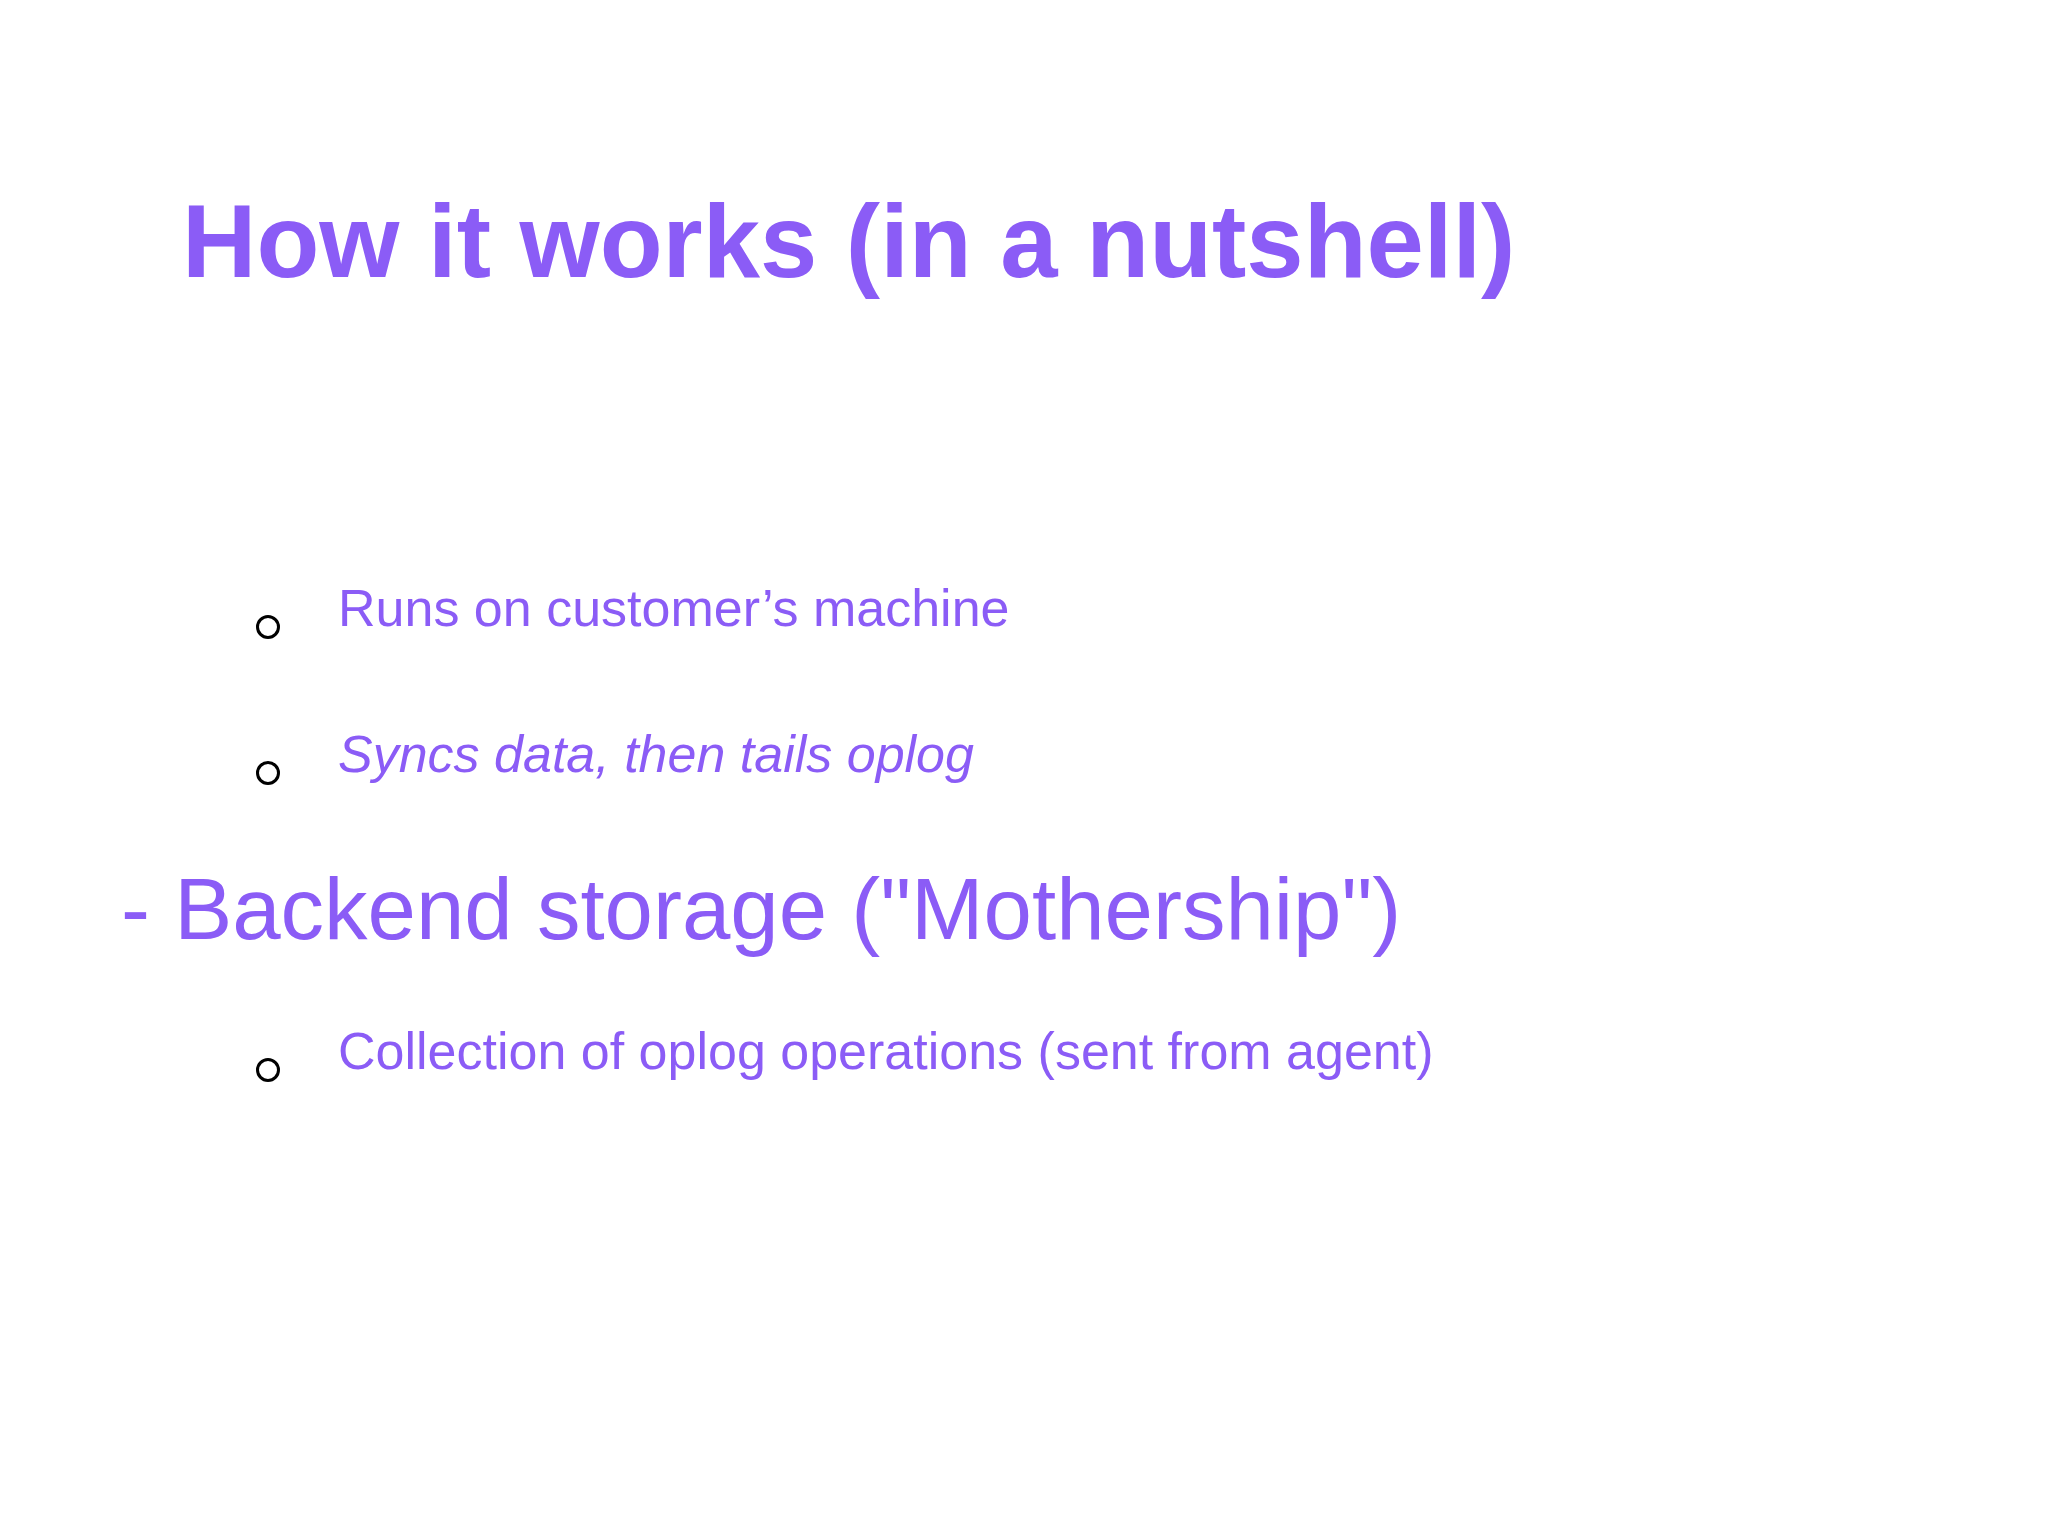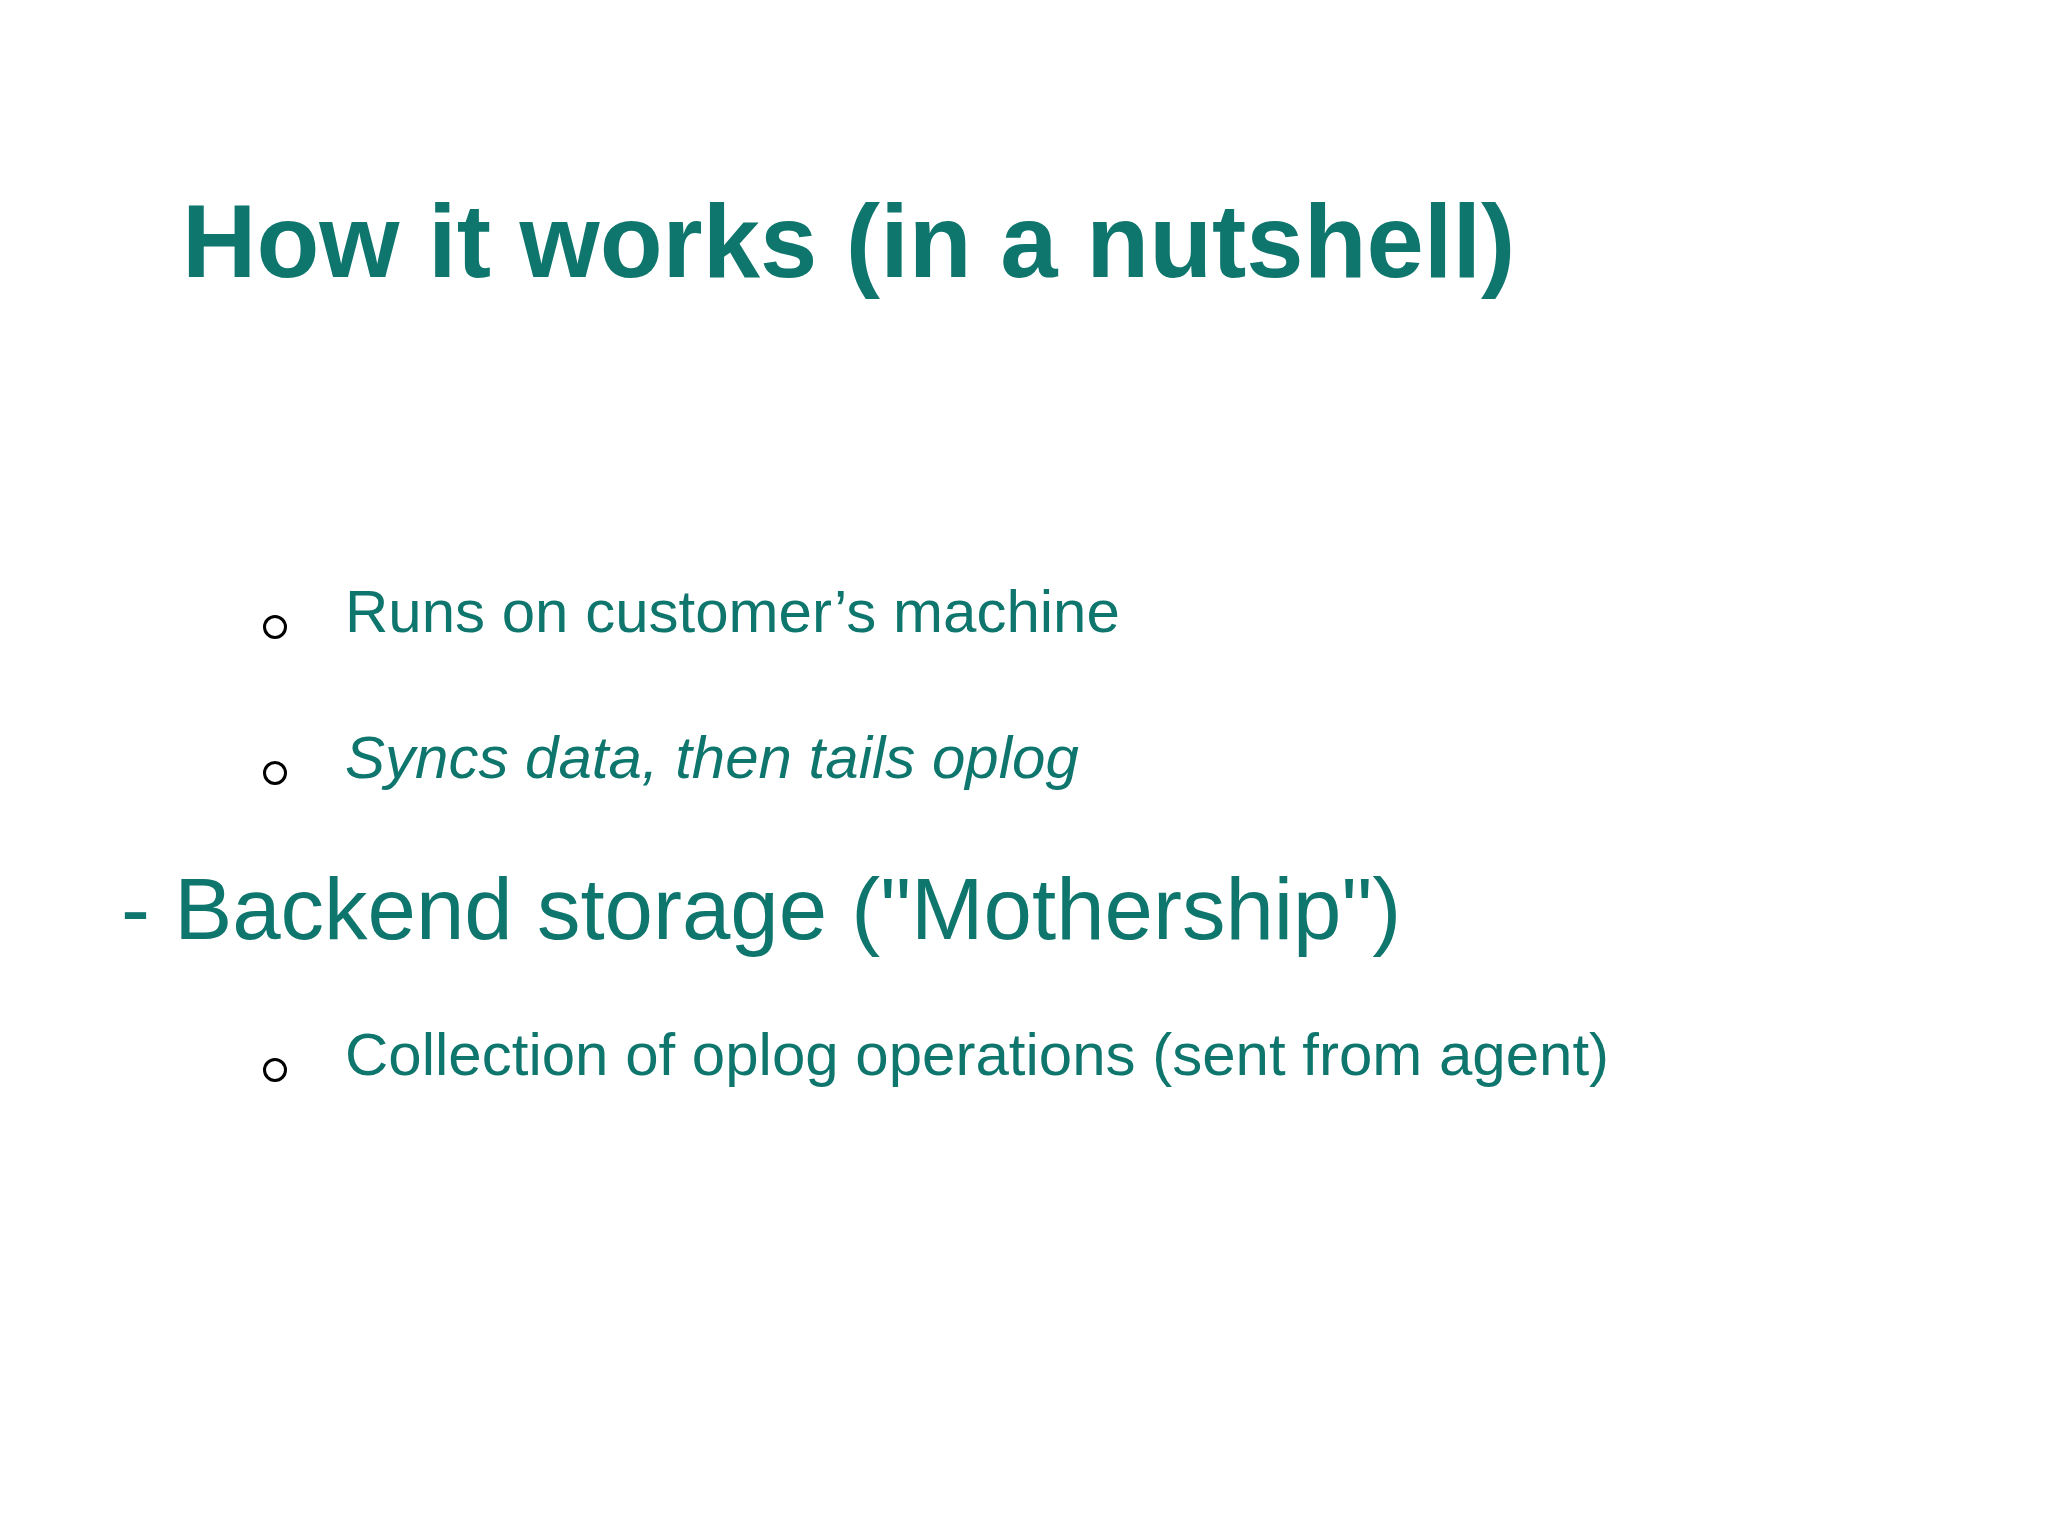--- a/index.html
+++ b/index.html
@@ -16,21 +16,21 @@
     position: relative;
     width: 2048px;
     height: 1536px;
     background: #ffffff;
     color: #000000;
   }
   .line {
     position: absolute;
     white-space: nowrap;
     line-height: 1;
-    color: #0f766e;
+    color: #8b5cf6;
   }
   
   .title {
     left: 182px;
     top: 190px;
     font-size: 103px;
     font-weight: bold;
     margin: 0;
   }
   
@@ -45,22 +45,22 @@
     left: 121px;
     top: 865px;
     font-size: 87px;
     font-weight: normal;
   }
   .main .marker {
     margin-right: 0.278em;
   }
   
   .sub {
-    left: 263px;
-    font-size: 60px;
+    left: 256px;
+    font-size: 52px;
   }
   .sub1 { top: 582px; }
   .sub2 { top: 728px; font-style: italic; }
   .sub3 { top: 1025px; }
   .sub4 { top: 1162px; }
   .dot {
     position: absolute;
     left: 0;
     top: 33px;
     width: 18px;

